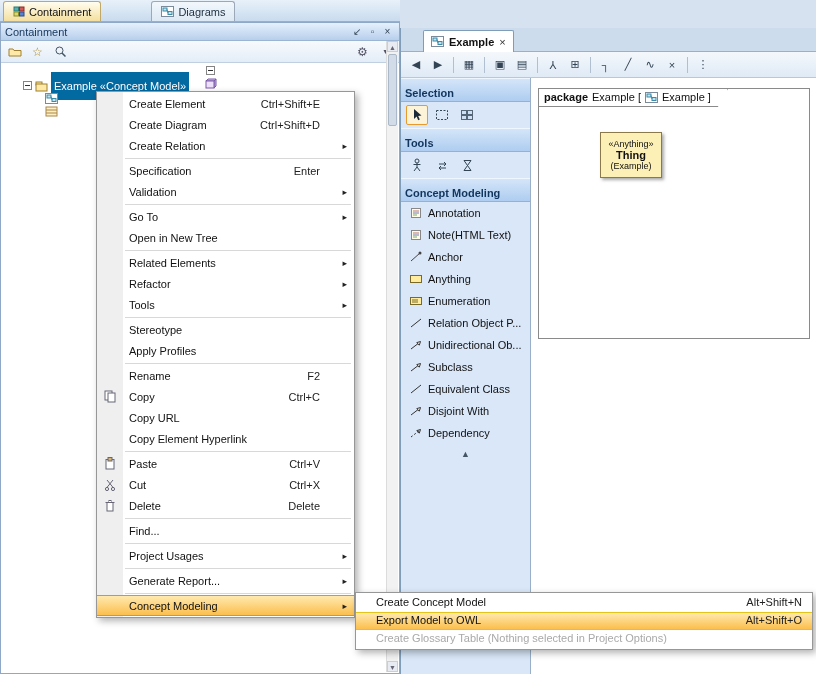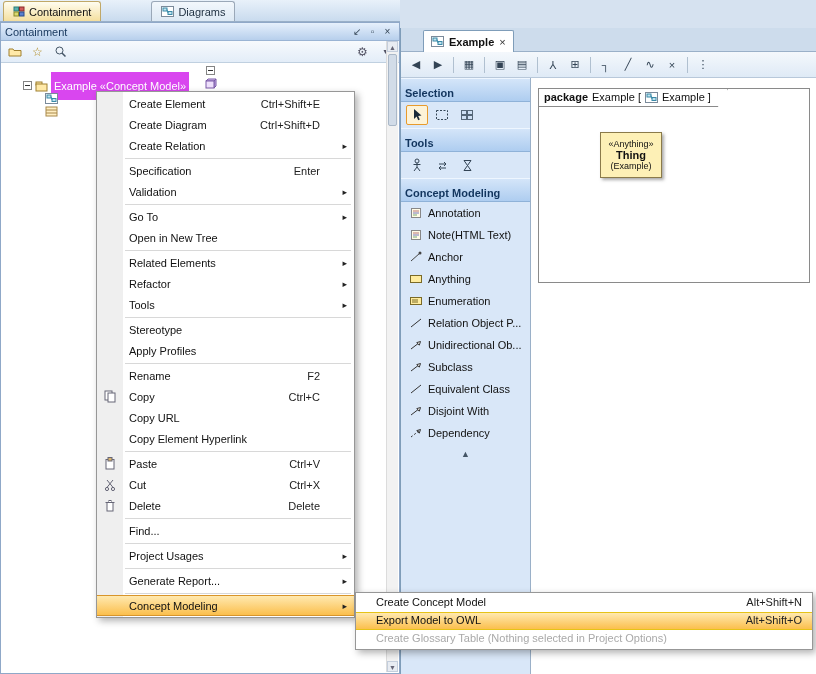--- a/index.html
+++ b/index.html
@@ -27,21 +27,21 @@
   .ptb-spacer { flex:1; }
   .ptb-btn { display:flex; align-items:center; justify-content:center; width:17px; height:17px; }
   .gear { font-size:12px; color:#556; }
   .caret { font-size:8px; color:#556; }
 
   .tree { position:relative; padding-top:3px; }
   .tree-row { display:flex; align-items:center; gap:3px; height:13px; }
   .expander { width:9px; height:9px; border:1px solid #848484; background:#fff; position:relative; flex:none; }
   .expander::after { content:""; position:absolute; left:1px; right:1px; top:3px; height:1px; background:#333; }
   .ticon { display:flex; align-items:center; flex:none; }
-  .sel-label { background:#d946ef; color:#fff; padding:8px 3px; }
+  .sel-label { background:#0369a1; color:#fff; padding:8px 3px; }
 
   .tree-scrollbar { position:absolute; top:18px; right:1px; bottom:1px; width:12px;
     background:#f2f2f2; border-left:1px solid #dcdcdc; font-size:7px; color:#667; text-align:center; }
   .sb-arrow { height:11px; line-height:11px; background:#e8ecf2; border:1px solid #c4cedc; }
   .sb-arrow.bottom { position:absolute; bottom:0; left:0; right:0; }
   .sb-thumb { position:absolute; top:13px; left:1px; right:1px; height:72px;
     background:#d2dce8; border:1px solid #aab8c8; border-radius:2px; }
 
   
   #right-pane { position:absolute; left:400px; top:0; width:416px; height:674px;
@@ -65,21 +65,21 @@
     font-weight:bold; color:#12355e; padding:8px 4px 0; line-height:13px; }
   .pal-row { display:flex; gap:3px; padding:3px 5px; height:26px; align-items:center; }
   .pal-btn { width:22px; height:20px; display:flex; align-items:center; justify-content:center;
     border:1px solid transparent; border-radius:2px; }
   .pal-btn.selected { background:#fdf3d8; border:1px solid #e89b2c; }
   .pal-item { display:flex; align-items:center; gap:5px; height:22px; padding:0 4px 0 7px; color:#111; }
   .pi-icon { width:15px; display:flex; justify-content:center; flex:none; }
   .pal-up { text-align:center; font-size:9px; color:#456; padding-top:5px; }
 
   .canvas { position:absolute; left:130px; top:50px; right:0; bottom:0; background:#fff; overflow:hidden; }
-  .pkg-frame { position:absolute; left:7px; top:10px; width:272px; height:195px; border:1px solid #8a8a8a; }
+  .pkg-frame { position:absolute; left:7px; top:10px; width:272px; height:251px; border:1px solid #8a8a8a; }
   .pkg-header { position:absolute; left:0; top:0; background:#fff; border-right:1px solid #8a8a8a;
     border-bottom:1px solid #8a8a8a; padding:2px 16px 3px 5px; display:flex; align-items:center; gap:4px;
     clip-path:polygon(0 0,100% 0,calc(100% - 10px) 100%,0 100%); }
   .pkg-kw { font-weight:bold; }
   .uml-element { position:absolute; left:61px; top:43px; width:62px; height:46px;
     background:#fdf0b6; border:1px solid #8a7a4a; box-shadow:2px 2px 3px rgba(100,100,100,.55);
     display:flex; flex-direction:column; align-items:center; justify-content:center; font-size:9px; }
   .uml-element .ename { font-size:11px; font-weight:bold; }
 
   

